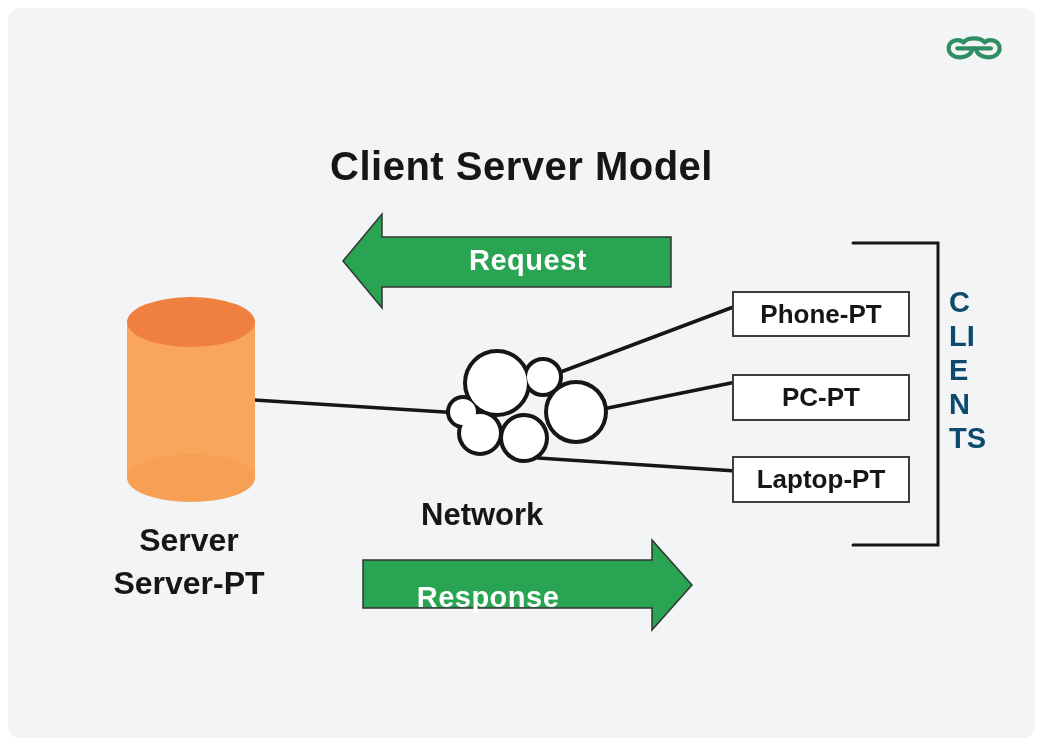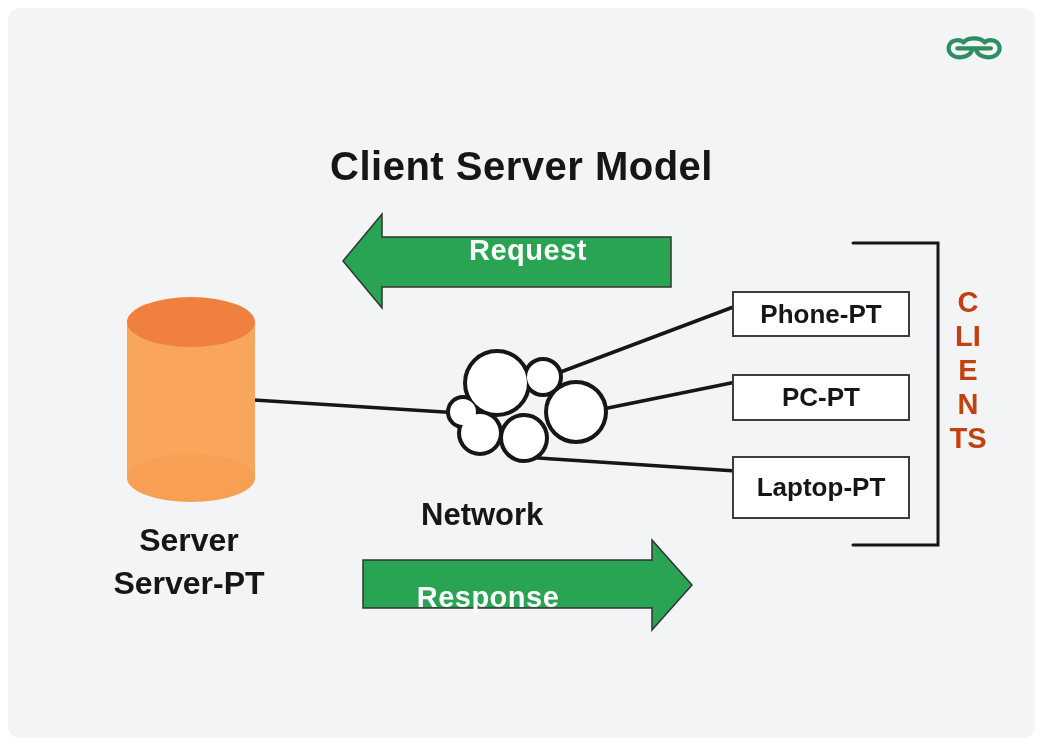--- a/index.html
+++ b/index.html
@@ -14,42 +14,42 @@
   #diagram-svg{position:absolute;left:0;top:0;width:1043px;height:746px;}
   .abs{position:absolute;margin-top:13px;}
   .title{
     left:0;right:0;top:131px;text-align:center;
     font-size:40px;font-weight:800;color:#161616;letter-spacing:.5px;
   }
   .arrow-label{
     display:flex;align-items:center;justify-content:center;
     color:#ffffff;font-weight:bold;font-size:29px;letter-spacing:.5px;
   }
-  .request-label{left:385px;top:220px;width:286px;height:34px;}
+  .request-label{left:385px;top:230px;width:286px;height:34px;}
   .response-label{left:345px;top:560px;width:286px;height:48px;}
   .network-label{
     left:421px;top:484px;width:200px;
     font-size:31px;font-weight:bold;color:#161616;
   }
   .server-label{
     left:83px;top:506px;width:212px;text-align:center;
     font-size:32px;font-weight:bold;color:#161616;line-height:43px;
   }
   .client-box{
     left:732px;width:178px;background:#ffffff;border:2px solid #3d3d3d;
     display:flex;align-items:center;justify-content:center;
     font-size:26px;font-weight:bold;color:#161616;box-sizing:border-box;
   }
   .client-box.b1{top:278px;height:46px;}
   .client-box.b2{top:361px;height:47px;}
-  .client-box.b3{top:443px;height:63px;}
+  .client-box.b3{top:443px;height:47px;}
   .clients-vertical{
     left:949px;top:272px;width:38px;
-    font-size:29px;font-weight:800;color:#c2410c;
-    line-height:34px;word-break:break-all;text-align:center;
+    font-size:29px;font-weight:800;color:#0c4a6e;
+    line-height:34px;word-break:break-all;text-align:left;
   }
 </style>
 </head>
 <body>
 
 <div id="stage">
   <div id="panel"></div>
 
   <svg id="diagram-svg" viewBox="0 0 1043 746" xmlns="http://www.w3.org/2000/svg">
 

